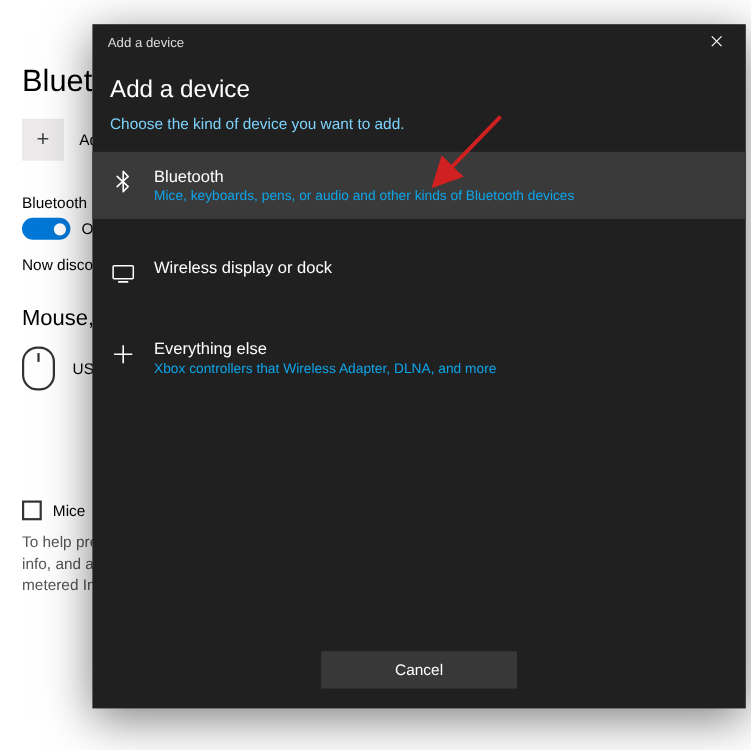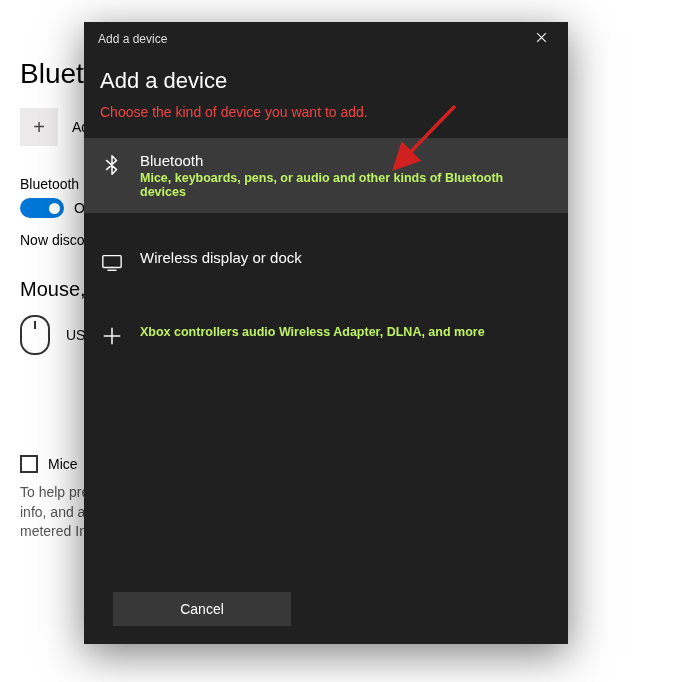--- a/index.html
+++ b/index.html
@@ -67,21 +67,21 @@
   .checkbox {
     width:18px; height:18px; border:2px solid #333; box-sizing:border-box;
   }
   .help-text { color:#555; margin-top:10px; line-height:1.4; max-width:360px; }
 
   
   .modal {
     position: absolute;
     top: 22px;
     left: 84px;
-    width: 484px;
+    width: 594px;
     height: 622px;
     background: #202020;
     color: #fff;
     box-shadow: 0 10px 40px rgba(0,0,0,0.5);
     display: flex;
     flex-direction: column;
   }
   .modal-titlebar {
     height: 34px;
     display:flex; align-items:center; justify-content:space-between;
@@ -94,46 +94,46 @@
     display:flex; align-items:center; justify-content:center;
     color:#fff; cursor:pointer;
   }
   .close-btn svg { width: 11px; height: 11px; }
 
   .modal-body { padding: 12px 16px 0 16px; flex: 0 0 auto; }
   .dlg-heading {
     font-size: 22px; font-weight: 400; margin: 0 0 10px 0;
   }
   .dlg-sub {
-    font-size: 14px; color: #ef4444; margin-bottom: 18px;
+    font-size: 14px; color: #7dd3fc; margin-bottom: 18px;
   }
 
   .options { margin-top: 0; }
   .option {
     display:flex; align-items:flex-start; gap:16px;
     padding: 14px 16px;
     margin: 0 -16px; 
     cursor: pointer;
   }
   .option.hovered { background: #3a3a3a; }
   .option .icon {
     width: 24px; flex: 0 0 24px; display:flex; align-items:center; justify-content:center;
     margin-top: 2px;
   }
   .option .icon svg { width: 22px; height: 22px; }
   .opt-text { display:flex; flex-direction:column; }
   .opt-title { font-size: 15px; font-weight: 400; color:#fff; }
-  .opt-desc  { font-size: 12.5px; color:#bef264; margin-top: 2px; font-weight: 700; }
+  .opt-desc  { font-size: 12.5px; color:#0ea5e9; margin-top: 2px; font-weight: 400; }
 
   .option + .option { margin-top: 22px; }
 
   .modal-footer {
     margin-top: auto;
-    padding: 14px 16px 18px 29px;
-    display:flex; justify-content:flex-start;
+    padding: 14px 16px 18px 16px;
+    display:flex; justify-content:center;
   }
   .cancel-btn {
     width: 178px; height: 34px;
     background: #383838;
     border: none;
     color: #fff;
     font-size: 14px;
     cursor: pointer;
   }
 
@@ -221,21 +221,22 @@
       </div>
 
       <div class="option">
         <div class="icon">
           <svg viewBox="0 0 24 24">
               <line x1="12" y1="3" x2="12" y2="21" stroke="#fff" stroke-width="1.6"></line>
               <line x1="3" y1="12" x2="21" y2="12" stroke="#fff" stroke-width="1.6"></line>
             </svg>
         </div>
         <div class="opt-text">
-          <span class="opt-desc">Xbox controllers audio Wireless Adapter, DLNA, and more</span>
+          <span class="opt-title">Everything else</span>
+          <span class="opt-desc">Xbox controllers that Wireless Adapter, DLNA, and more</span>
         </div>
       </div>
 
     </div>
   </div>
 
   <div class="modal-footer">
     <button class="cancel-btn">Cancel</button>
   </div>
 </div>

